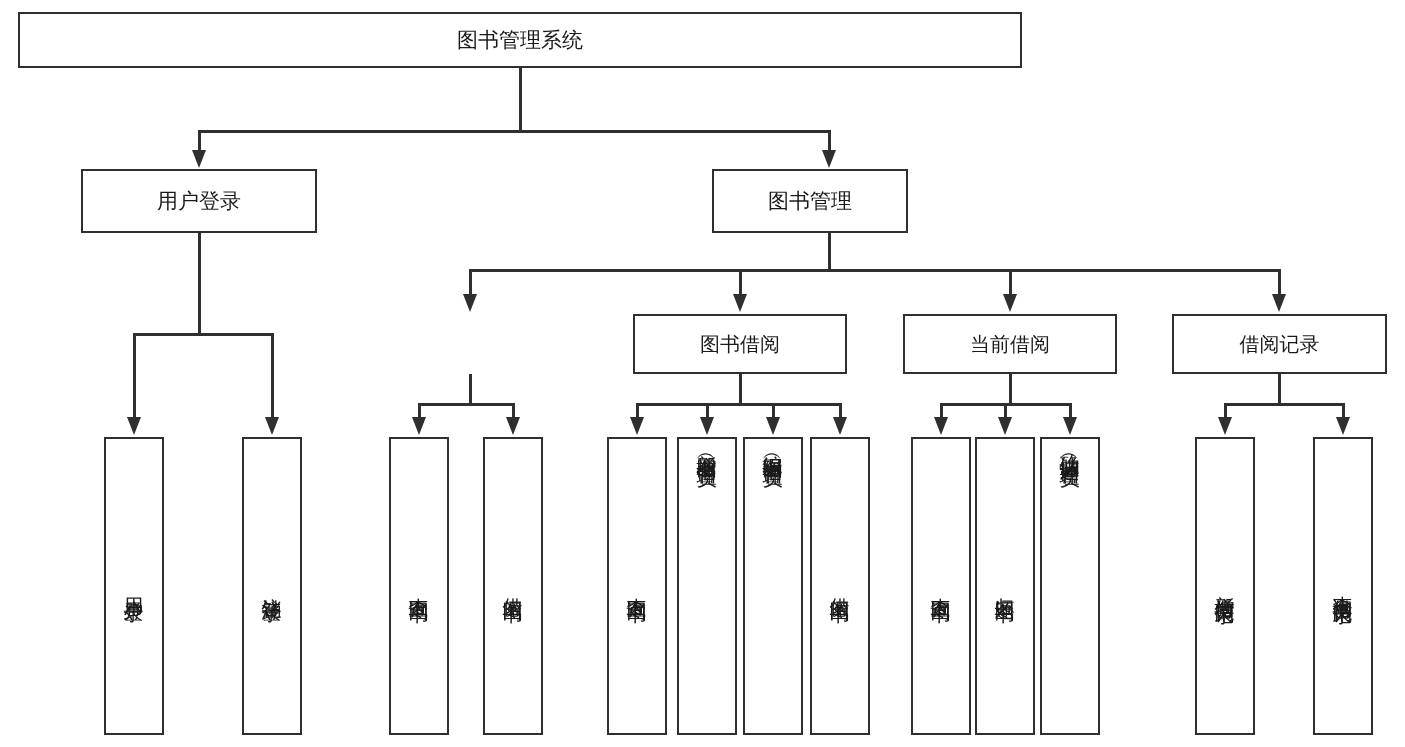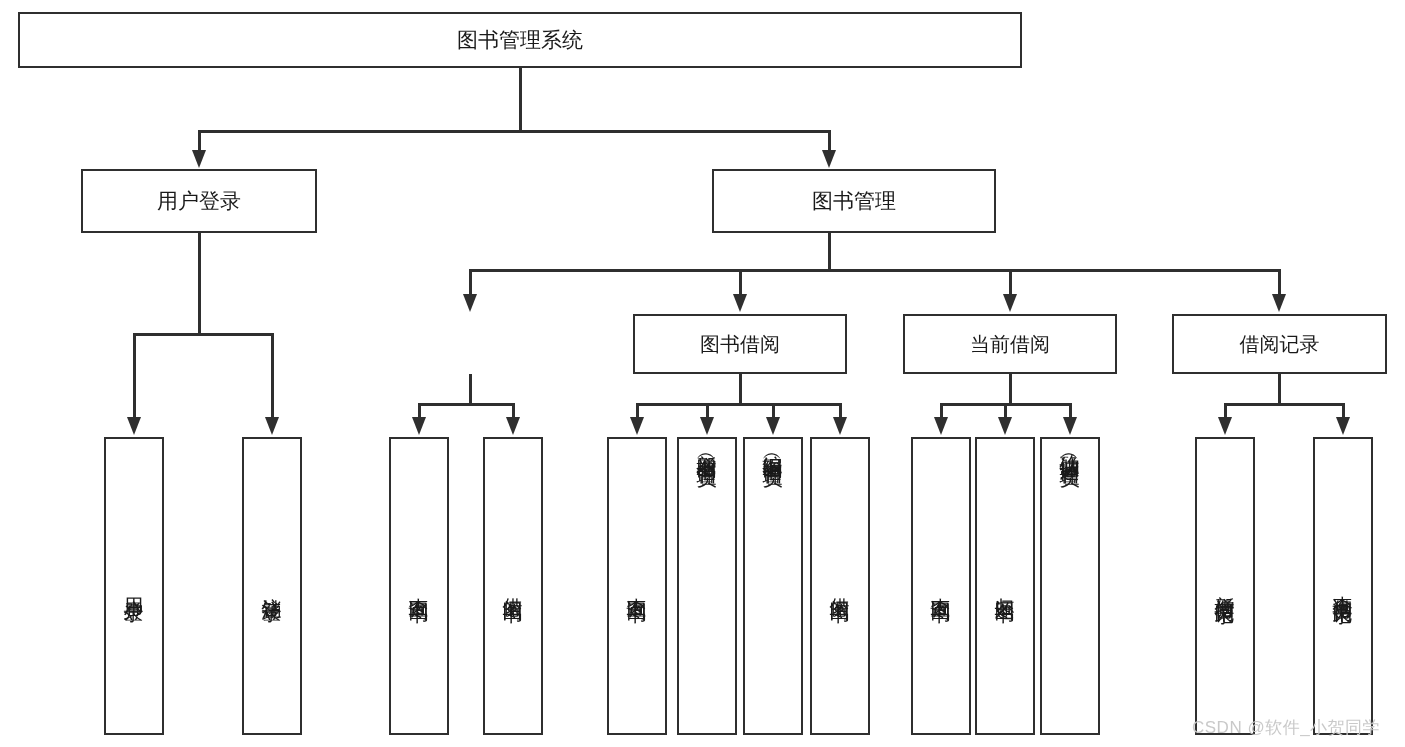--- a/index.html
+++ b/index.html
@@ -89,21 +89,21 @@
 
   <div class="conn hline" style="left:199px; top:130px; width:632px; height:2.5px;"></div>
   <div class="conn vline" style="left:198px; top:130px; width:2.5px; height:22px;"></div>
   <div class="arrow" style="left:192px; top:150px;"></div>
   <div class="conn vline" style="left:828px; top:130px; width:2.5px; height:22px;"></div>
   <div class="arrow" style="left:822px; top:150px;"></div>
 
   <div class="node level2" style="left:81px; top:169px; width:236px; height:64px;">
     <span class="node-label">用户登录</span>
   </div>
-  <div class="node level2" style="left:712px; top:169px; width:284px; height:64px;">
+  <div class="node level2" style="left:712px; top:169px; width:196px; height:64px;">
     <span class="node-label">图书管理</span>
   </div>
 
   <div class="conn vline" style="left:198px; top:233px; width:2.5px; height:102px;"></div>
   <div class="conn hline" style="left:134px; top:333px; width:138px; height:2.5px;"></div>
   <div class="conn vline" style="left:133px; top:333px; width:2.5px; height:86px;"></div>
   <div class="arrow" style="left:127px; top:417px;"></div>
   <div class="conn vline" style="left:271px; top:333px; width:2.5px; height:86px;"></div>
   <div class="arrow" style="left:265px; top:417px;"></div>
 
@@ -195,15 +195,14 @@
   <div class="node leaf" style="left:1040px; top:437px; width:60px; height:298px; align-items:flex-start;">
     <span class="node-label">确认归还（管理员）</span>
   </div>
   <div class="node leaf" style="left:1195px; top:437px; width:60px; height:298px;">
     <span class="node-label">新增借阅记录</span>
   </div>
   <div class="node leaf" style="left:1313px; top:437px; width:60px; height:298px;">
     <span class="node-label">查询借阅记录</span>
   </div>
 
-  <div id="watermark" style="left:1192px; top:716px;">CSDN @软件_小贺同学</div>
 
 </div>
 
 </body></html>

